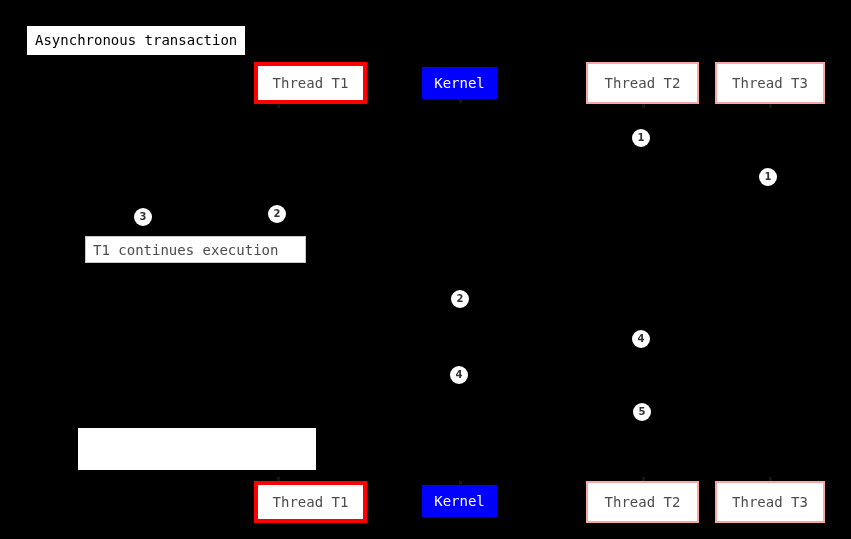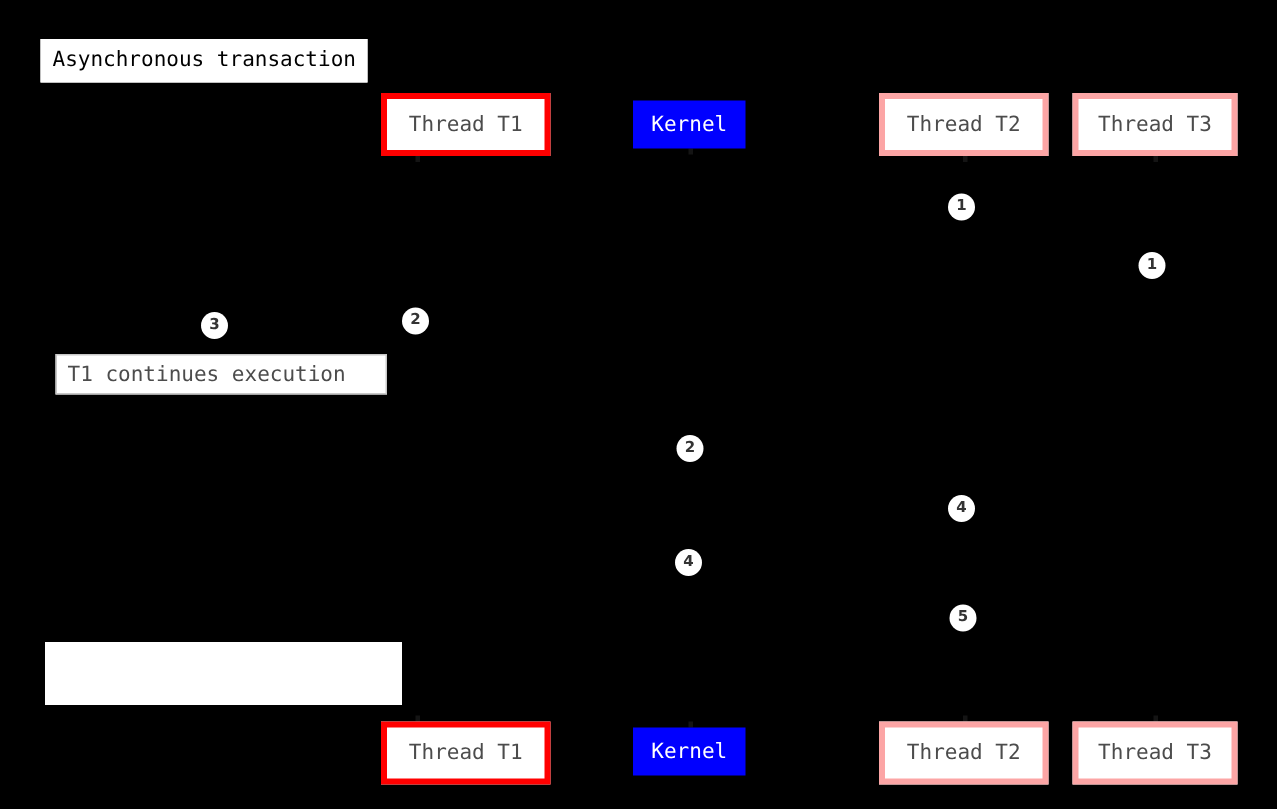--- a/index.html
+++ b/index.html
@@ -31,21 +31,21 @@
     font-size:14px;
     line-height:14px;
   }
   .head.red{
     background:#ffffff;color:#4c4c4c;
     border:4px solid #ff0000;
     margin-left:33px;
   }
   .head.blue-outline{
     background:#ffffff;color:#4c4c4c;
-    border:4px solid #fca5a5;
+    border:2px solid #fca5a5;
   }
   .head.blue-fill{
     background:#0000ff;color:#ffffff;
     border:0;
   }
 
   
   .lifeline{
     position:absolute;width:1px;background:#000000;
   }
@@ -55,21 +55,21 @@
 
   
   .note{
     position:absolute;
     background:#ffffff;color:#4c4c4c;
     border:1px solid #c8c8c8;
     box-sizing:border-box;
     display:flex;align-items:center;
     padding-left:7px;
     white-space:pre;
-    font-size:14px;line-height:14px;
+    font-size:14px;line-height:14px;margin-left:48px;
   }
   .note.empty{border:0;}
 
   
   .marker{
     position:absolute;
     width:18px;height:18px;border-radius:50%;
     background:#ffffff;color:#333333;
     font-size:10px;line-height:18px;
     text-align:center;

